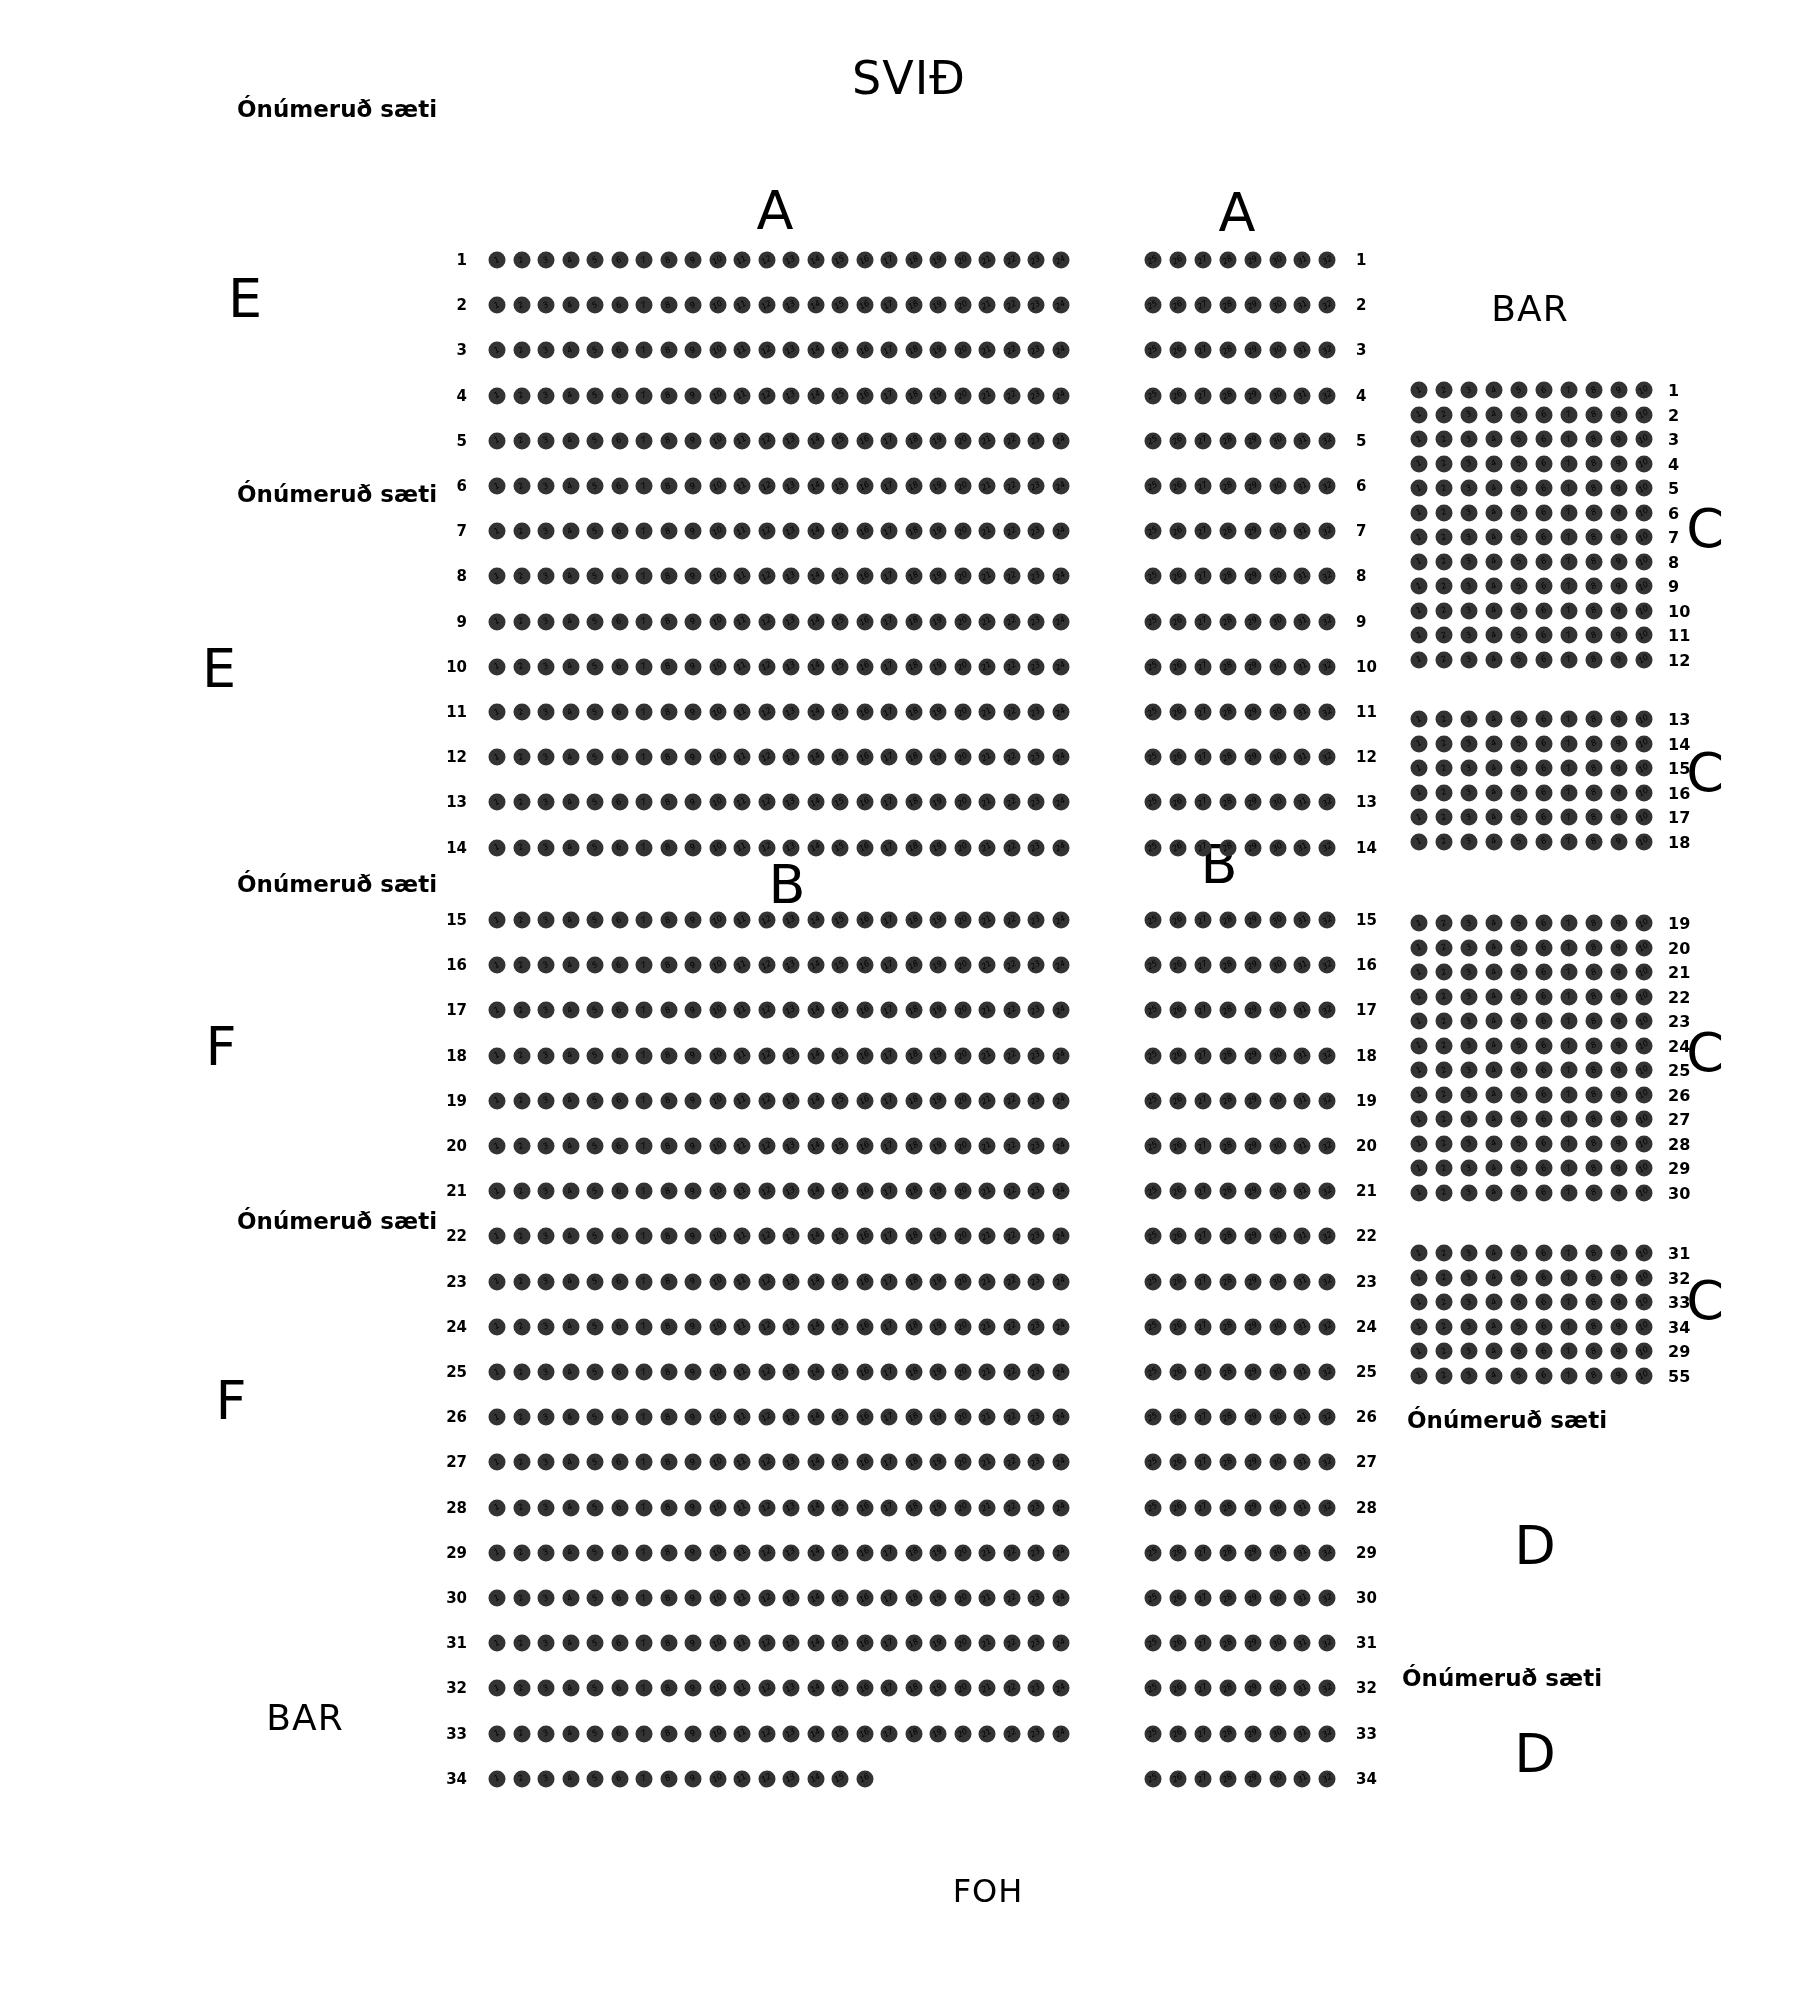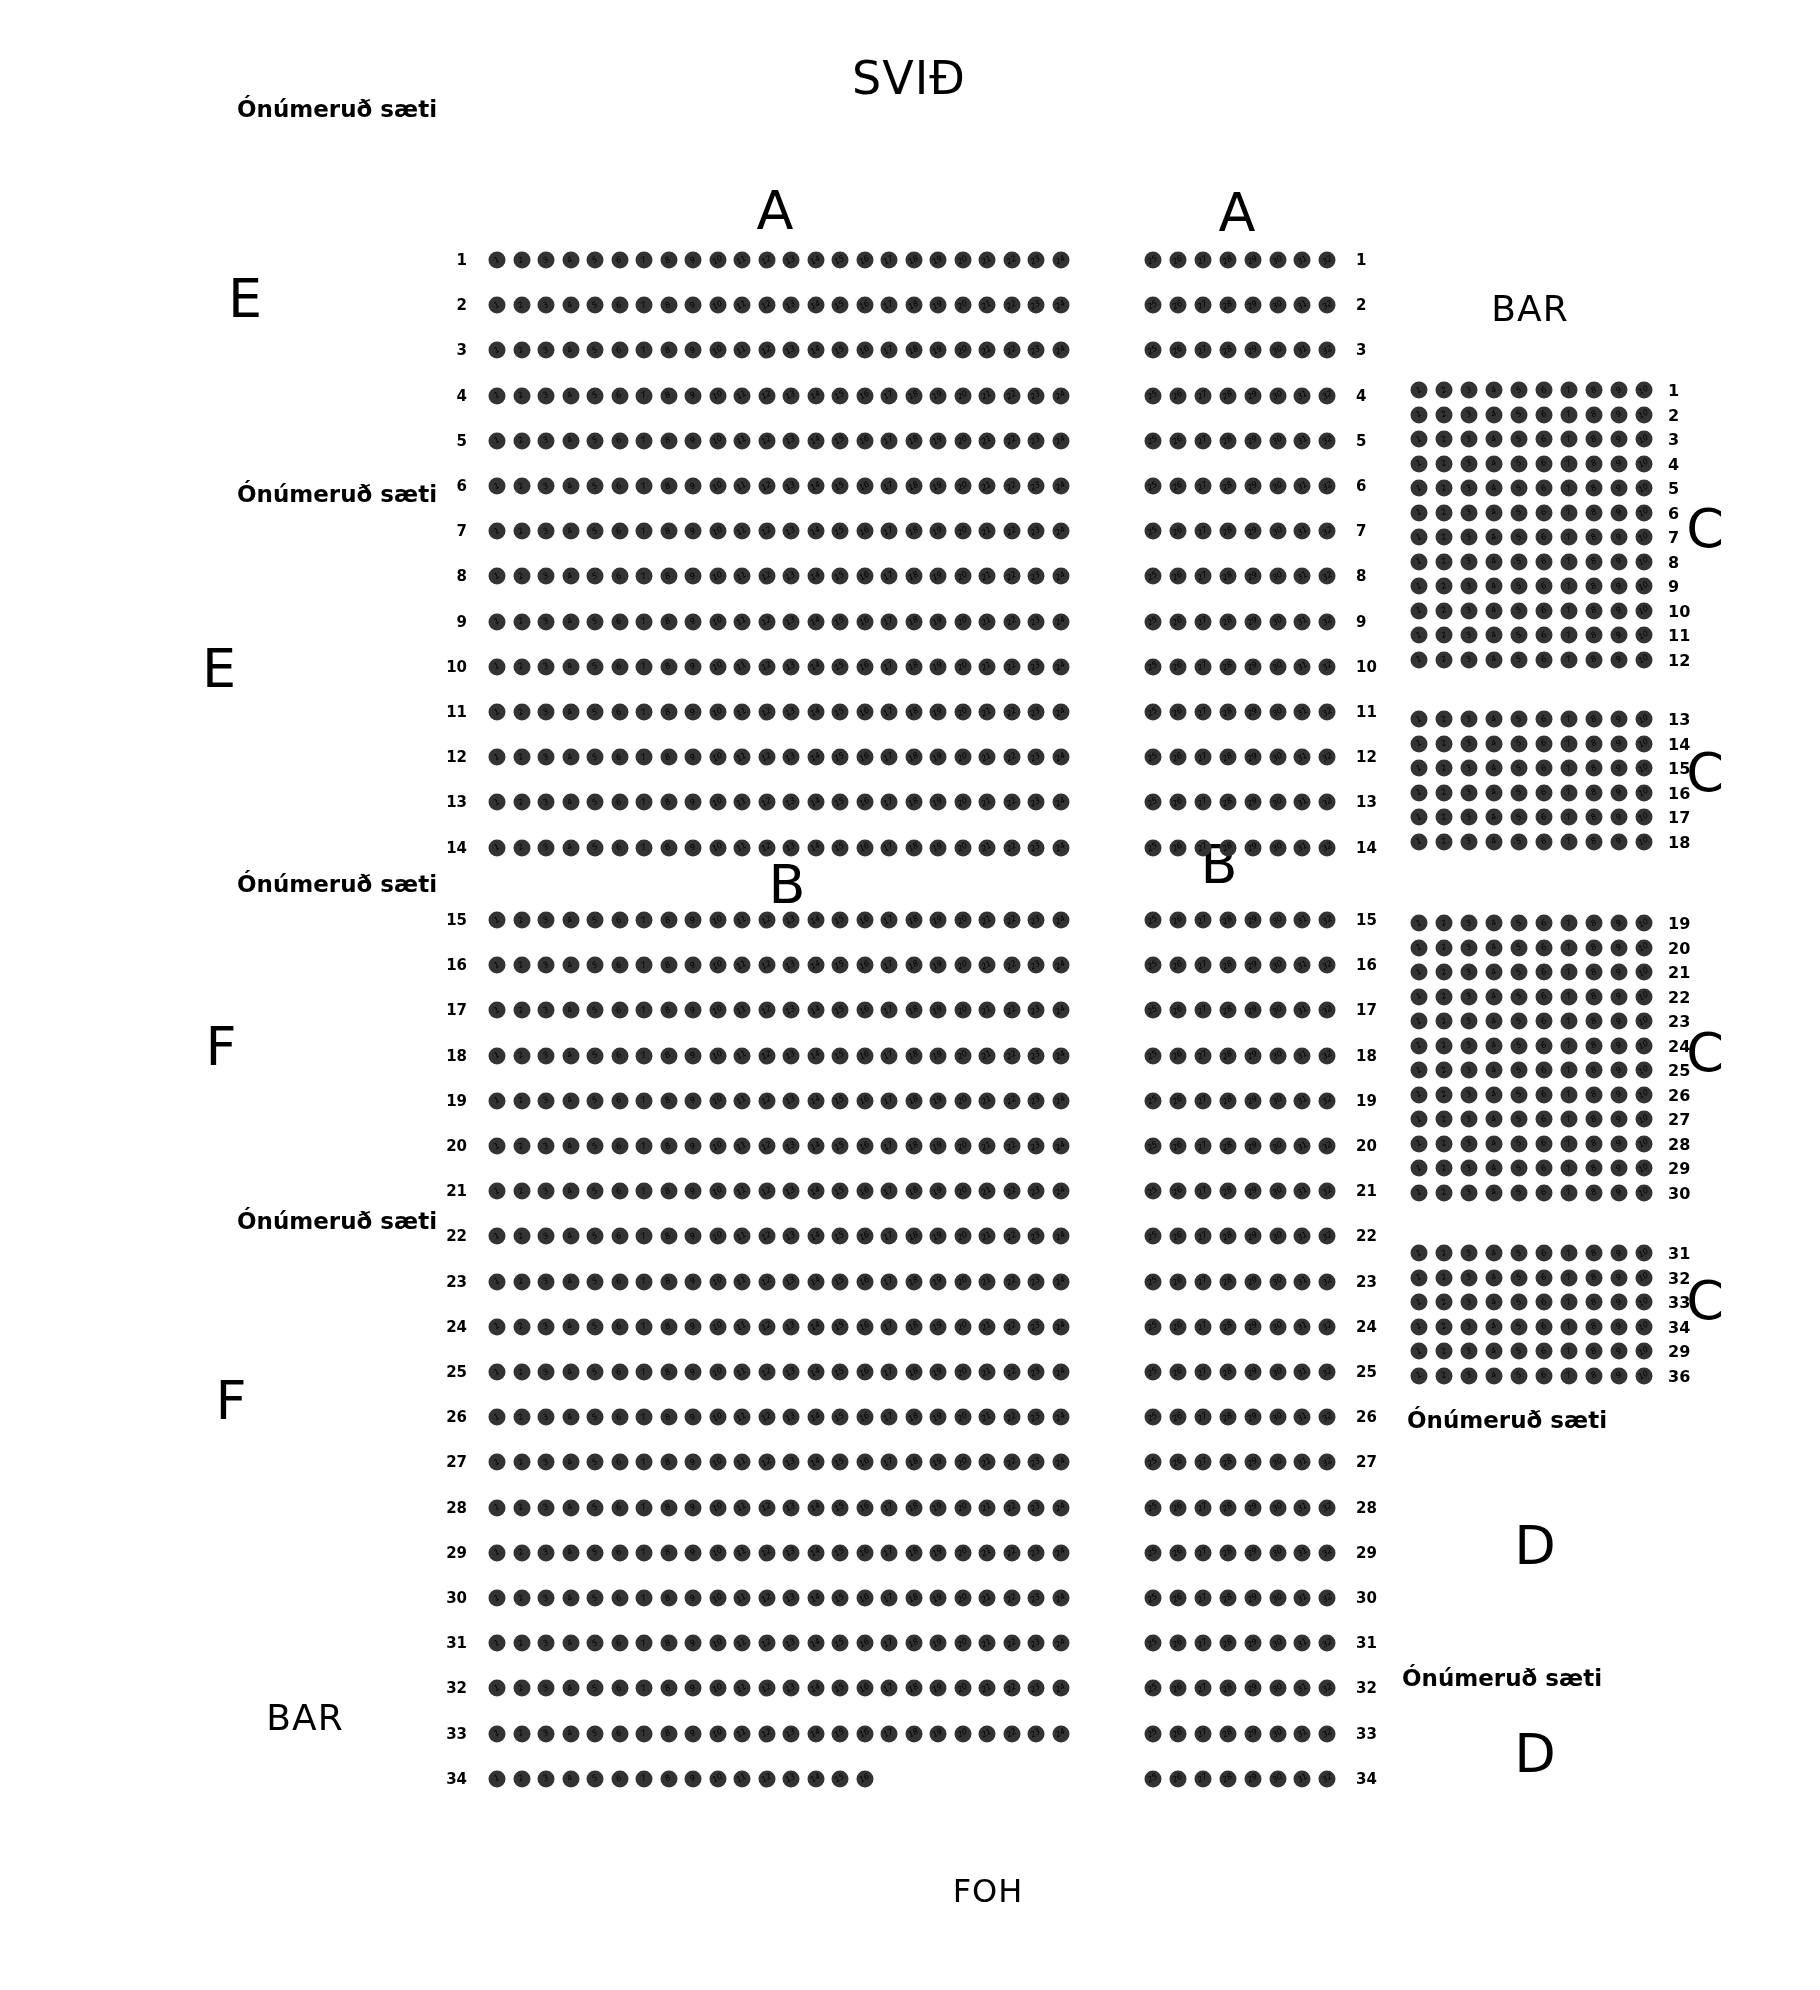--- a/index.html
+++ b/index.html
@@ -4463,21 +4463,21 @@
       </div>
       <div class="seat" style="left: 1594px; top: 1351px; background: rgb(51, 51, 51);">
         <span class="seat-num">8</span>
       </div>
       <div class="seat" style="left: 1619px; top: 1351px; background: rgb(51, 51, 51);">
         <span class="seat-num">9</span>
       </div>
       <div class="seat" style="left: 1644px; top: 1351px; background: rgb(51, 51, 51);">
         <span class="seat-num">10</span>
       </div>
-      <div class="row-label right c-block" style="left: 1668px; top: 1375.5px;">36</div>
+      <div class="row-label right c-block" style="left: 1668px; top: 1375.5px;">55</div>
       <div class="seat" style="left: 1419px; top: 1375.5px; background: rgb(51, 51, 51);">
         <span class="seat-num">1</span>
       </div>
       <div class="seat" style="left: 1444px; top: 1375.5px; background: rgb(51, 51, 51);">
         <span class="seat-num">2</span>
       </div>
       <div class="seat" style="left: 1469px; top: 1375.5px; background: rgb(51, 51, 51);">
         <span class="seat-num">3</span>
       </div>
       <div class="seat" style="left: 1494px; top: 1375.5px; background: rgb(51, 51, 51);">

